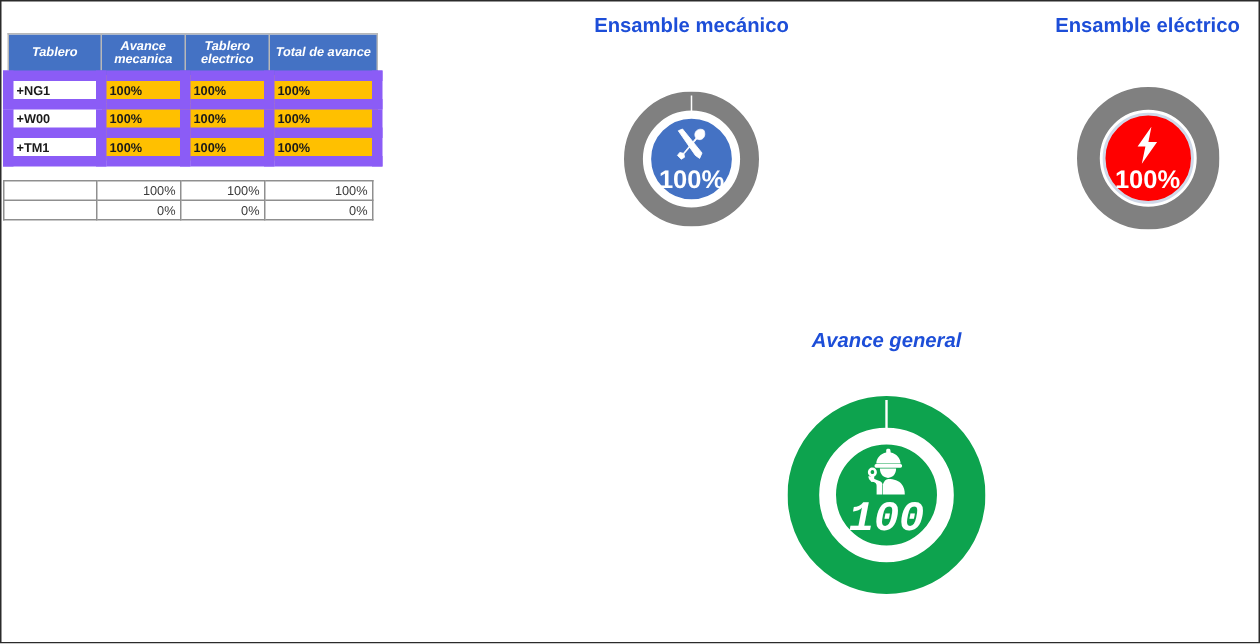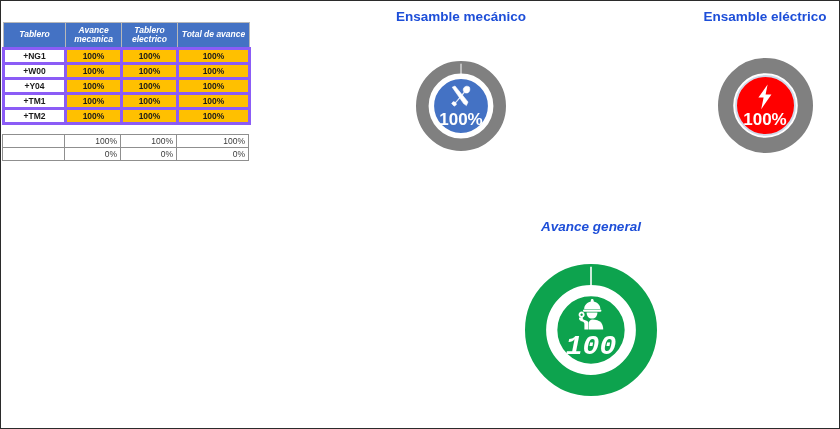--- a/index.html
+++ b/index.html
@@ -48,23 +48,23 @@
     text-align: center;
     padding: 3px 2px;
     border: 1px solid #b8b8b8;
     height: 22px;
     box-sizing: border-box;
   }
   table.progress-table td {
     font-size: 8.5px;
     font-weight: bold;
     color: #1a1a1a;
-    text-align: center;
+    text-align: left;
     padding: 1px 2px;
-    border: 3px solid #8b5cf6;
+    border: 7px solid #8b5cf6;
     height: 14px;
     box-sizing: border-box;
     background: #ffffff;
   }
   table.progress-table td.label {
     background: #ffffff;
   }
   table.progress-table td.pct {
     background: #FFC000;
   }
@@ -181,33 +181,21 @@
           <td class="pct">100%</td>
           <td class="pct">100%</td>
         </tr>
         <tr>
           <td class="label">+W00</td>
           <td class="pct">100%</td>
           <td class="pct">100%</td>
           <td class="pct">100%</td>
         </tr>
         <tr>
-          <td class="label">+Y04</td>
-          <td class="pct">100%</td>
-          <td class="pct">100%</td>
-          <td class="pct">100%</td>
-        </tr>
-        <tr>
           <td class="label">+TM1</td>
-          <td class="pct">100%</td>
-          <td class="pct">100%</td>
-          <td class="pct">100%</td>
-        </tr>
-        <tr>
-          <td class="label">+TM2</td>
           <td class="pct">100%</td>
           <td class="pct">100%</td>
           <td class="pct">100%</td>
         </tr>
       </tbody>
     </table>
 
     <div style="height:9px"></div>
 
     <table class="summary-table">

